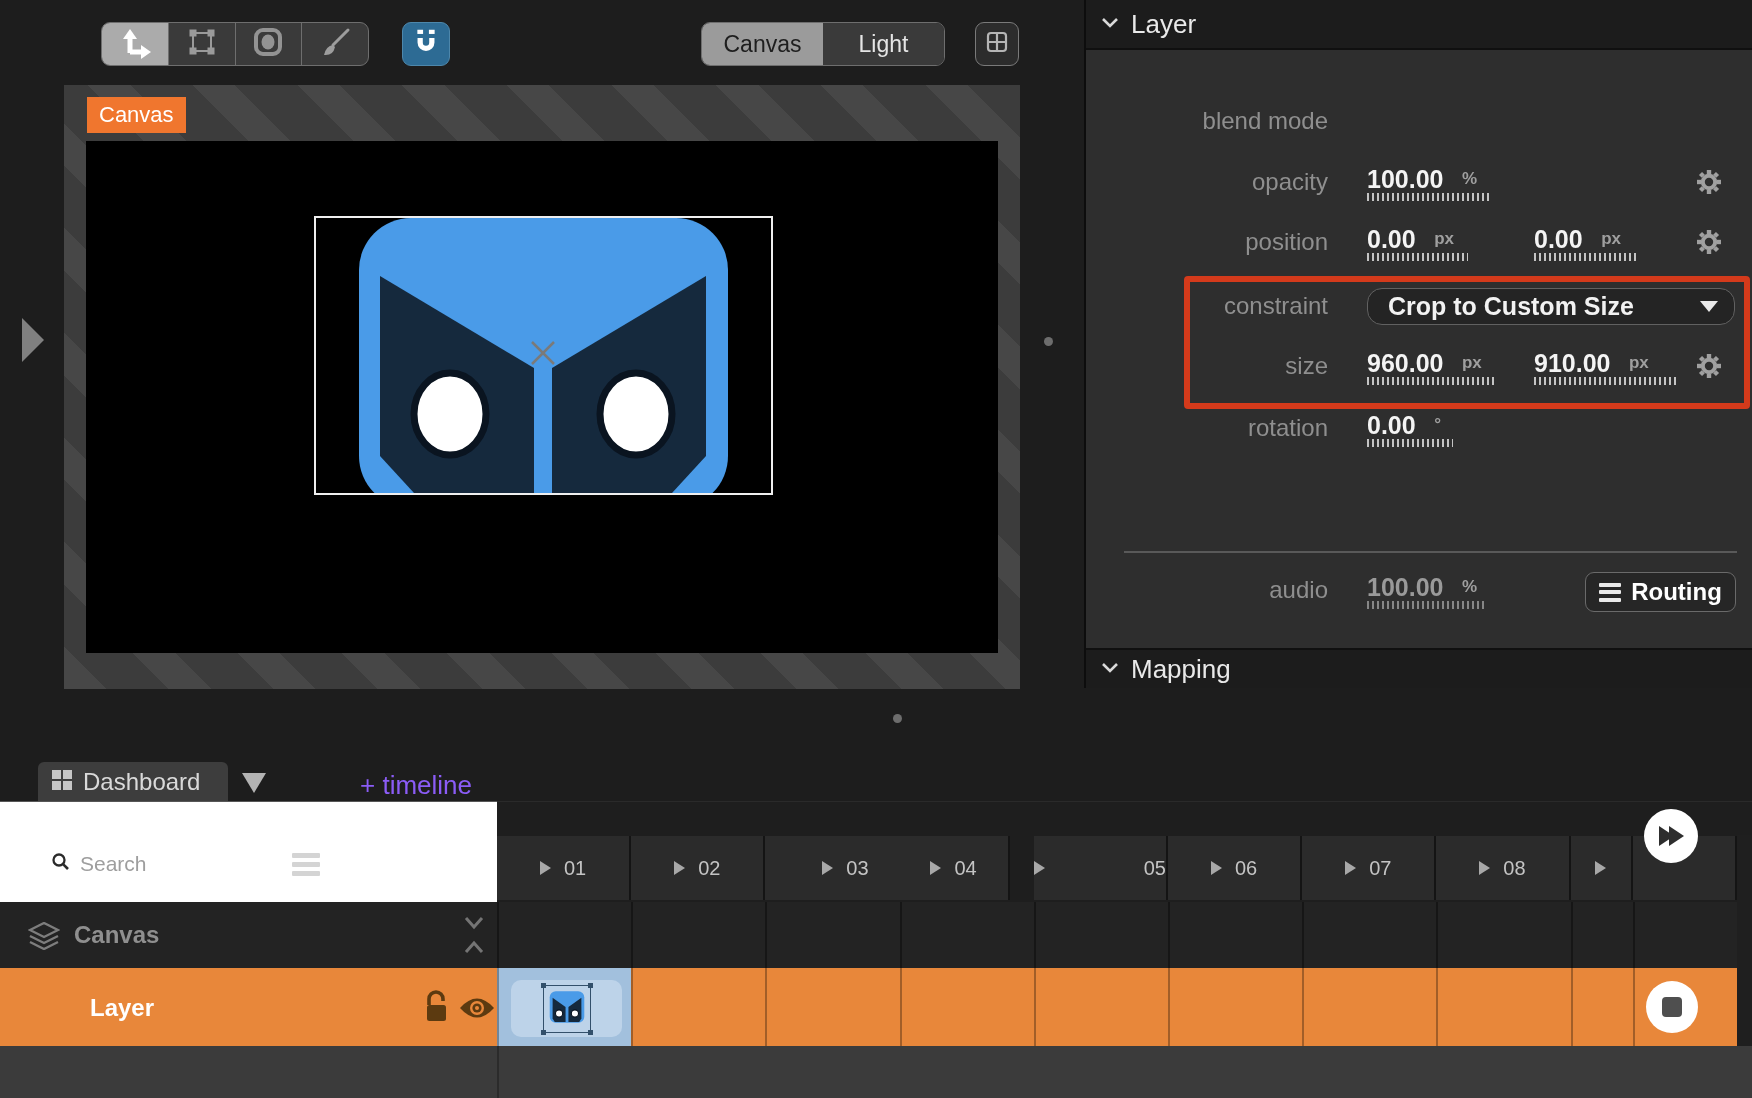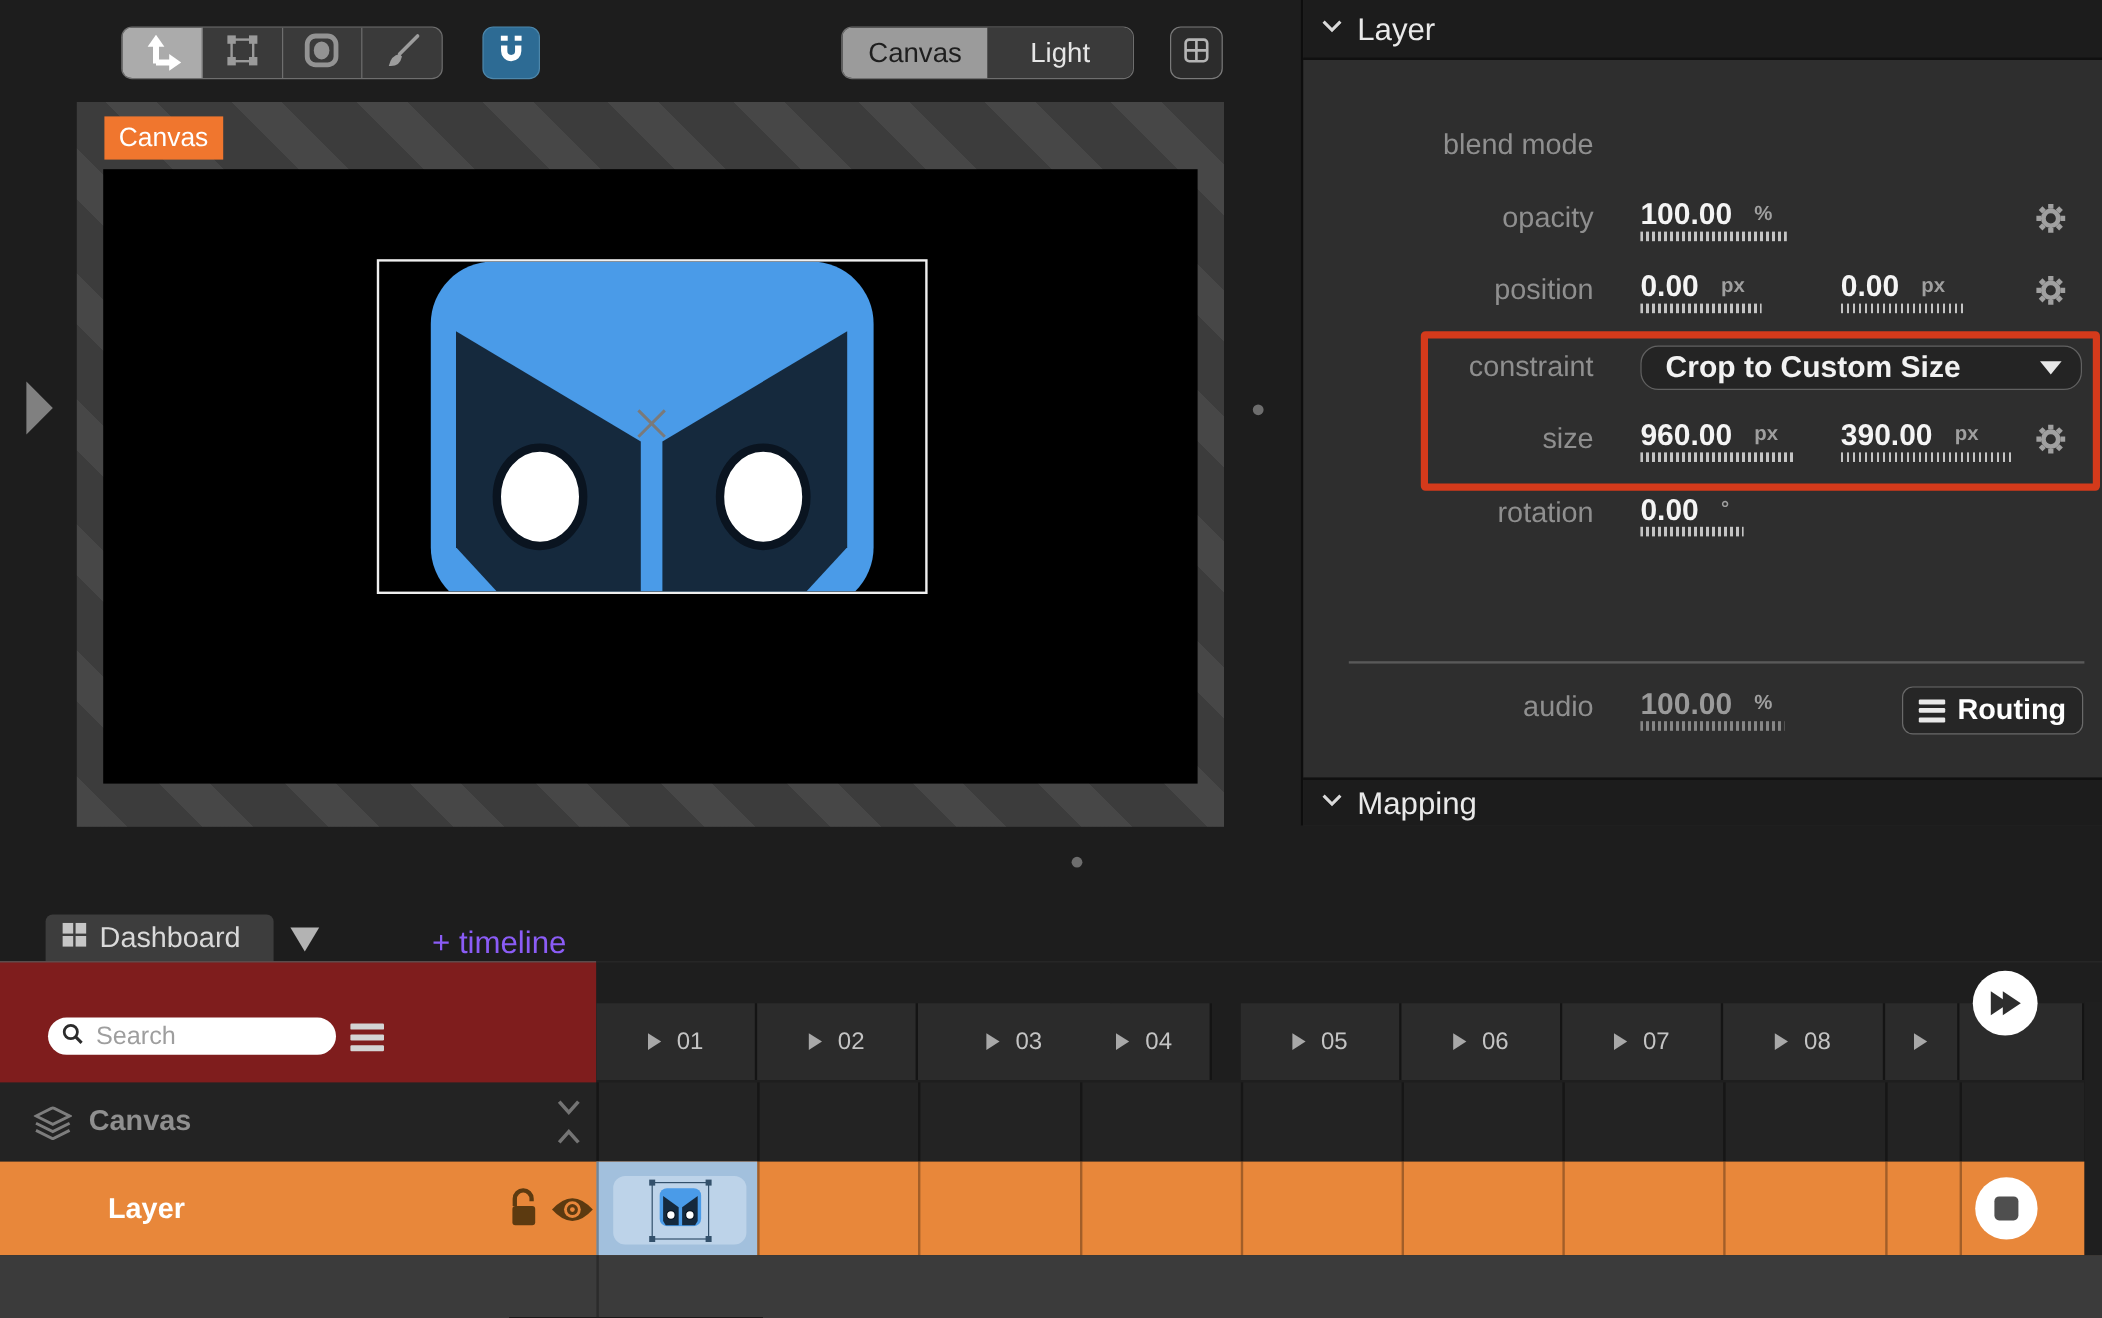--- a/index.html
+++ b/index.html
@@ -62,21 +62,21 @@
 
   
   .dash-tab{left:38px;top:762px;width:190px;height:40px;background:#3d3d3d;border-radius:6px 6px 0 0;
     display:flex;align-items:center;gap:11px;padding-left:14px;box-sizing:border-box;
     color:#d9d9d9;font-size:24px;}
   .tab-caret{left:242px;top:773px;width:0;height:0;border-left:12px solid transparent;
     border-right:12px solid transparent;border-top:20px solid #b3b3b3;}
   .add-timeline{left:360px;top:770px;color:#8b5cf6;font-size:26px;}
 
   
-  .band-left{left:0;top:801px;width:497px;height:101px;background:#7f1d1d;border-top:1px solid #575757;}
+  .band-left{left:0;top:801px;width:497px;height:101px;background:#ffffff;border-top:1px solid #575757;}
   .band-right{left:497px;top:801px;width:1255px;height:101px;background:#1e1e1e;border-top:1px solid #2a2a2a;}
   .search-pill{left:40px;top:46px;width:240px;height:31px;background:#fff;border-radius:16px;
     display:flex;align-items:center;gap:8px;padding-left:11px;box-sizing:border-box;}
   .search-pill input{border:none;outline:none;background:transparent;font-size:21px;color:#333;width:180px;
     font-family:"Liberation Sans","DejaVu Sans",sans-serif;}
   .search-pill input::placeholder{color:#9e9e9e;}
   .hamb{left:292px;top:51px;display:flex;flex-direction:column;gap:4.5px;}
   .hamb i{display:block;width:28px;height:4.5px;background:#d4d4d4;border-radius:1px;}
   .cue-cell{position:absolute;top:34px;height:64px;background:#2b2b2b;border-right:2px solid #141414;
     box-sizing:border-box;display:flex;align-items:center;justify-content:center;gap:13px;}
@@ -270,21 +270,21 @@
       <span class="dd-caret"></span>
     </div>
 
     <div class="abs plabel" style="left:0;top:352px;">size</div>
     <div class="abs" style="left:281px;top:349px;">
       <span class="pval">960.00</span>
       <span class="unit">px</span>
     </div>
     <div class="abs ticks" style="left:281px;top:377px;width:129px;"></div>
     <div class="abs" style="left:448px;top:349px;">
-      <span class="pval">390.00</span>
+      <span class="pval">910.00</span>
       <span class="unit">px</span>
     </div>
     <div class="abs ticks" style="left:448px;top:377px;width:145px;"></div>
     <div class="abs" style="left:610px;top:353px;">
       <span>
         <svg width="26" height="26" viewBox="-13 -13 26 26">
           <circle r="6.2" fill="none" stroke="#a0a0a0" stroke-width="4"></circle>
           <g stroke="#a0a0a0" stroke-width="4.4">
             <line x1="8" y1="0" x2="12" y2="0"></line>
               <line x1="-8" y1="0" x2="-12" y2="0"></line>
@@ -377,21 +377,21 @@
           <span class="cue-num">02</span>
         </div>
         <div class="cue-cell" style="left: 268.4px; width: 162px;">
           <span class="play-tri"></span>
           <span class="cue-num">03</span>
         </div>
         <div class="cue-cell" style="left: 402.6px; width: 110px;">
           <span class="play-tri"></span>
           <span class="cue-num">04</span>
         </div>
-        <div class="cue-cell" style="left: 536.8px; width: 134.2px;">
+        <div class="cue-cell" style="left: 536.8px; width: 134.2px; justify-content: space-between;">
           <span class="play-tri"></span>
           <span class="cue-num">05</span>
         </div>
         <div class="cue-cell" style="left: 671px; width: 134.2px;">
           <span class="play-tri"></span>
           <span class="cue-num">06</span>
         </div>
         <div class="cue-cell" style="left: 805.2px; width: 134.2px;">
           <span class="play-tri"></span>
           <span class="cue-num">07</span>

